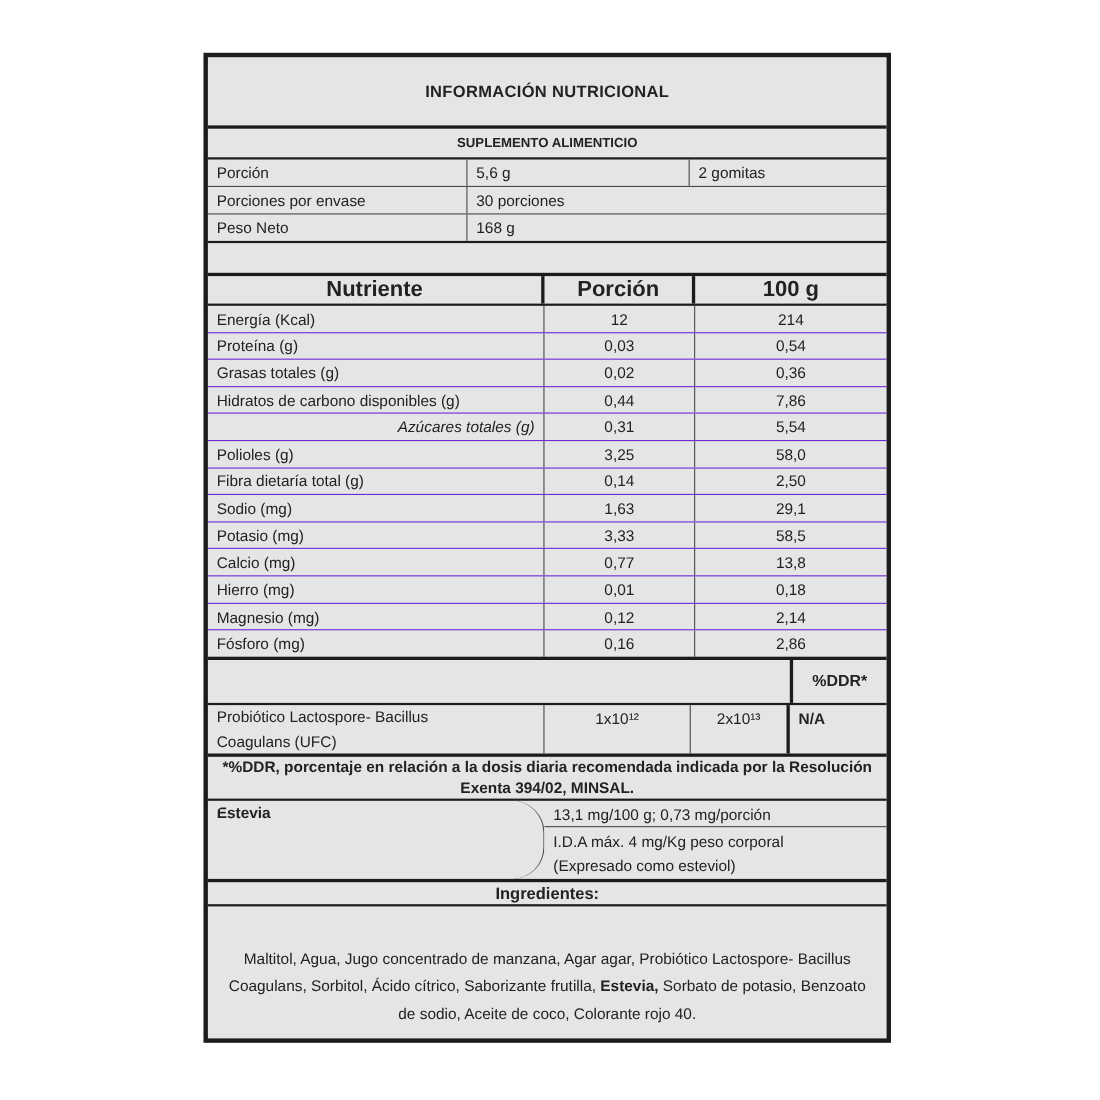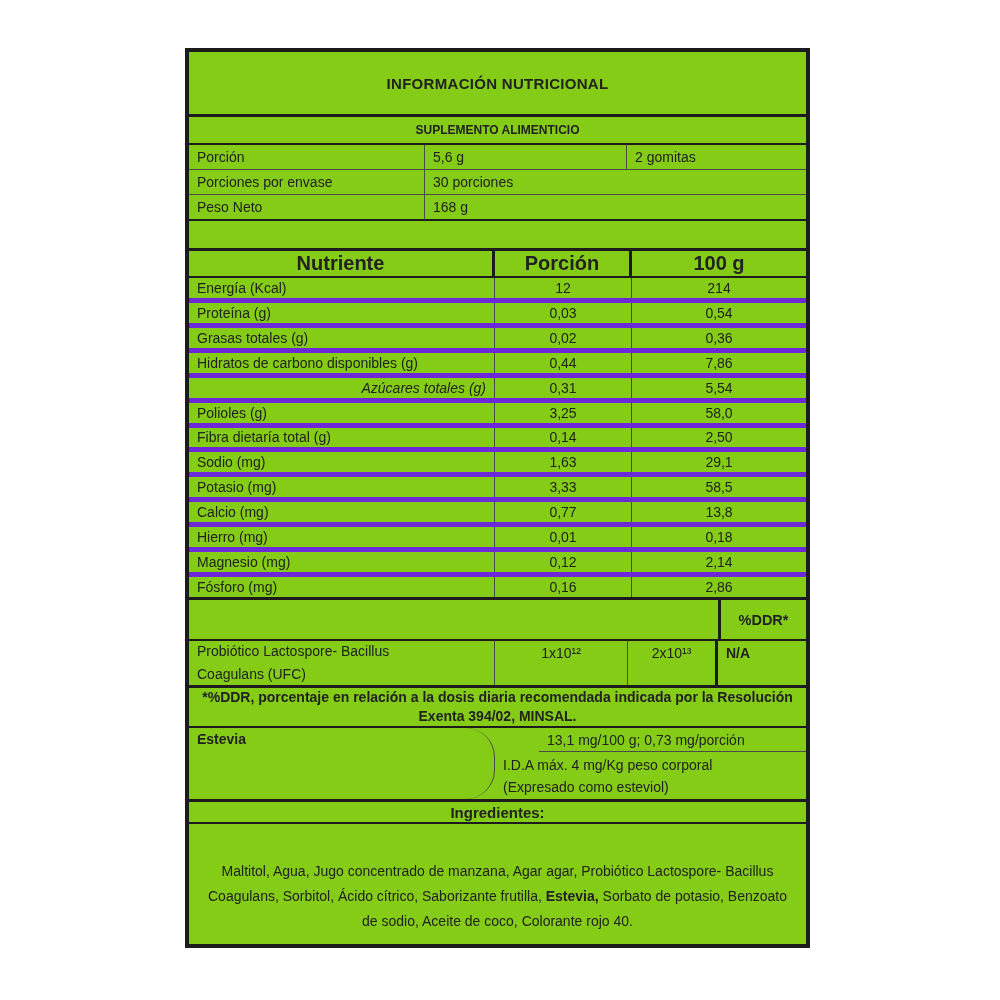--- a/index.html
+++ b/index.html
@@ -1,19 +1,19 @@
 <!DOCTYPE html>
 <html><head>
 <meta charset="utf-8">
 <style>
   html,body{margin:0;padding:0;background:#ffffff;}
   .page{position:relative;width:1000px;height:1000px;background:#ffffff;
         font-family:"Liberation Sans", sans-serif;color:#222222;}
   .lbl{position:absolute;left:185px;top:48px;width:625px;height:900px;
-       box-sizing:border-box;border:4px solid #1c1c1c;background:#84cc16;
+       box-sizing:border-box;border:4px solid #1c1c1c;background:#e5e5e5;
        display:flex;flex-direction:column;font-size:14px;}
   .row{display:flex;box-sizing:border-box;flex-shrink:0;}
   .c{display:flex;align-items:center;box-sizing:border-box;overflow:hidden;}
   .b{font-weight:bold;}
   .ctr{justify-content:center;text-align:center;}
   .pl{padding-left:8px;}
   .bb1{border-bottom:1px solid #4a4a4a;}
   .bb2{border-bottom:2px solid #1c1c1c;}
   .bb3{border-bottom:3px solid #1c1c1c;}
   .br1{border-right:1px solid #4a4a4a;}
@@ -22,21 +22,21 @@
   .r-title{height:65px;align-items:center;justify-content:center;
            font-size:15px;font-weight:bold;letter-spacing:.3px;}
   .r-sub{height:28px;align-items:center;justify-content:center;
          font-size:12px;font-weight:bold;}
   .r-info{height:25px;}
   .r-info3{height:26px;}
   .r-spacer{height:30px;}
   .r-nhead{height:27px;font-weight:bold;font-size:20px;}
   .nrows{height:319px;display:flex;flex-direction:column;box-sizing:border-box;}
   .nrow{flex:1;display:flex;box-sizing:border-box;}
-  .nrow + .nrow{border-top:5px solid #6d28d9;}
+  .nrow + .nrow{border-top:1px solid #6d28d9;}
   .r-ddr{height:44px;border-top:3px solid #1c1c1c;border-bottom:2px solid #1c1c1c;}
   .r-prob{height:47px;}
   .r-foot{height:40px;align-items:center;justify-content:center;text-align:center;
           font-weight:bold;padding:0 8px;line-height:19px;display:flex;box-sizing:border-box;}
   .r-est{height:71px;}
   .r-ing-h{height:25px;border-top:3px solid #1c1c1c;border-bottom:2px solid #1c1c1c;
            align-items:center;justify-content:center;font-weight:bold;font-size:15px;display:flex;box-sizing:border-box;}
   .r-ing-b{flex:1;text-align:center;padding:24px 10px 0 10px;line-height:25px;box-sizing:border-box;align-items:center;}
   
   .iw1{width:236px;} .iw2{width:202px;} .iw3{flex:1;}
@@ -45,21 +45,21 @@
   .it-r{font-style:italic;justify-content:flex-end;padding-right:8px;}
   
   .pw1{width:306px;} .pw2{width:133px;} .pw3{width:90px;} .pw4{flex:1;font-weight:bold;}
   .top{align-items:flex-start;padding-top:4px;}
   .prob-name{line-height:23px;display:block;width:250px;}
   
   .ddr-sp{flex:1;}
   .ddr-cell{width:88px;border-left:3px solid #1c1c1c;font-weight:bold;font-size:14.5px;}
   
   .est-right{flex:1;display:flex;flex-direction:column;box-sizing:border-box;}
-  .est-a{height:24px;border-bottom:1px solid #4a4a4a;display:flex;align-items:center;box-sizing:border-box;margin-left:44px;}
+  .est-a{height:24px;border-bottom:1px solid #4a4a4a;display:flex;align-items:center;box-sizing:border-box;}
   .est-b{flex:1;padding:2px 0 0 0;line-height:22px;box-sizing:border-box;}
   .est-b .inner{padding-left:8px;}
 </style>
 </head>
 <body>
 
 <div class="page">
   <div class="lbl">
 
     <div class="row r-title bb3">INFORMACIÓN NUTRICIONAL</div>

